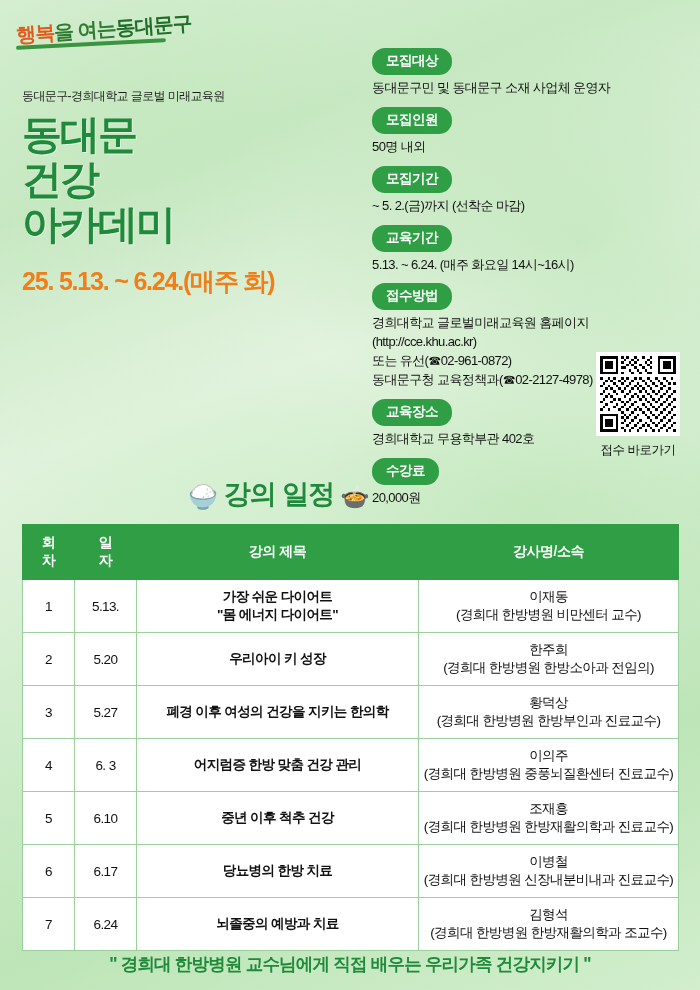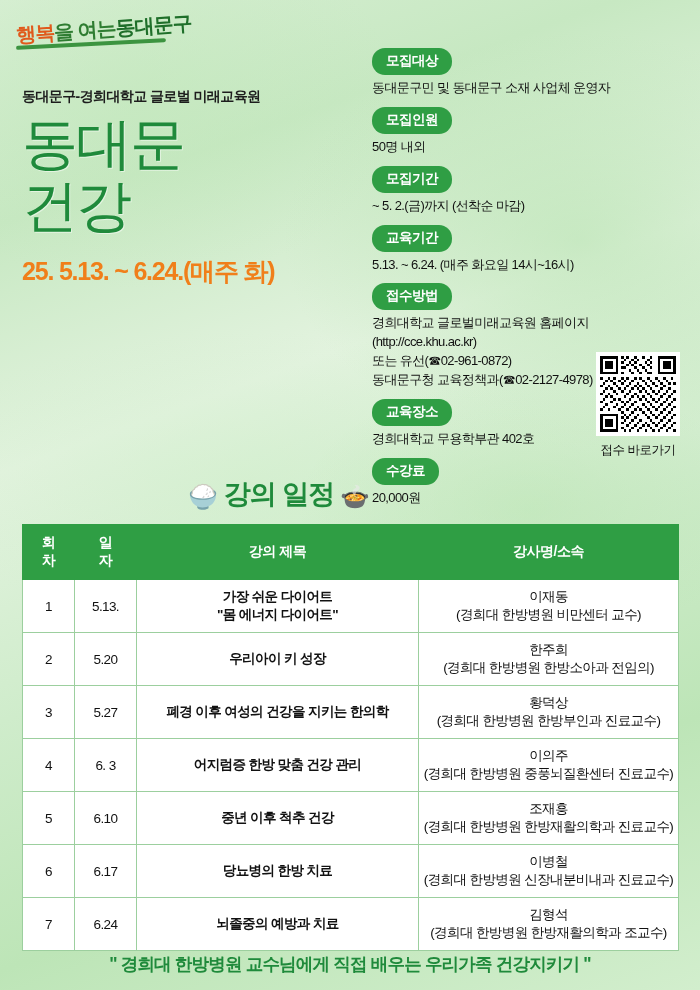--- a/index.html
+++ b/index.html
@@ -60,29 +60,29 @@
   }
 
   
   .headline-wrap {
     position: absolute;
     left: 22px;
     top: 88px;
     width: 350px;
   }
   .subtitle {
-    font-size: 14px;
-    font-weight: bold;
+    font-size: 12px;
+    font-weight: normal;
     color: #1d1d1d;
     letter-spacing: -0.6px;
     margin-bottom: 8px;
   }
   .big-title {
-    font-size: 56px;
-    font-weight: normal;
+    font-size: 40px;
+    font-weight: bold;
     color: #1f8a3b;
     line-height: 1.08;
     letter-spacing: -2px;
     text-shadow: 1px 1px 0 rgba(255,255,255,0.5);
   }
   .big-title div { margin-bottom: 2px; }
   .date-line {
     margin-top: 18px;
     font-size: 25px;
     font-weight: bold;
@@ -217,20 +217,21 @@
   <div class="logo">
     <div class="logo-text"><span class="accent">행복</span><span>을 여는</span><span class="accent2">동대문구</span></div>
     <div class="logo-underline"></div>
   </div>
 
   <div class="headline-wrap">
     <div class="subtitle">동대문구-경희대학교 글로벌 미래교육원</div>
     <div class="big-title">
       <div>동대문</div>
       <div>건강</div>
+      <div>아카데미</div>
     </div>
     <div class="date-line">25. 5.13. ~ 6.24.(매주 화)</div>
   </div>
 
   <div class="info-wrap">
     <div class="info-item">
       <div class="pill">모집대상</div>
       <div class="info-text">동대문구민 및 동대문구 소재 사업체 운영자</div>
     </div>
     <div class="info-item">

